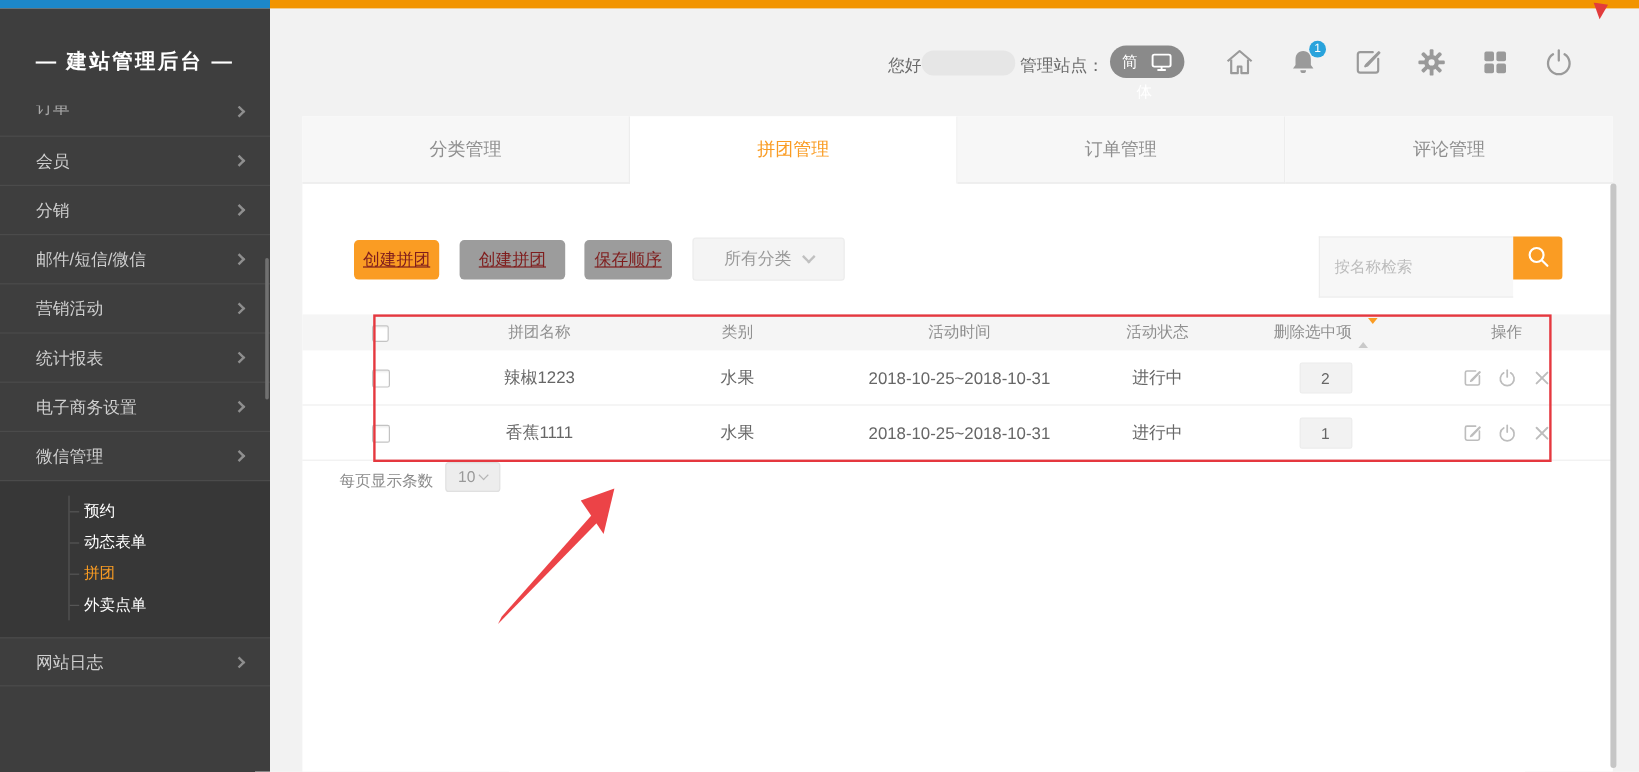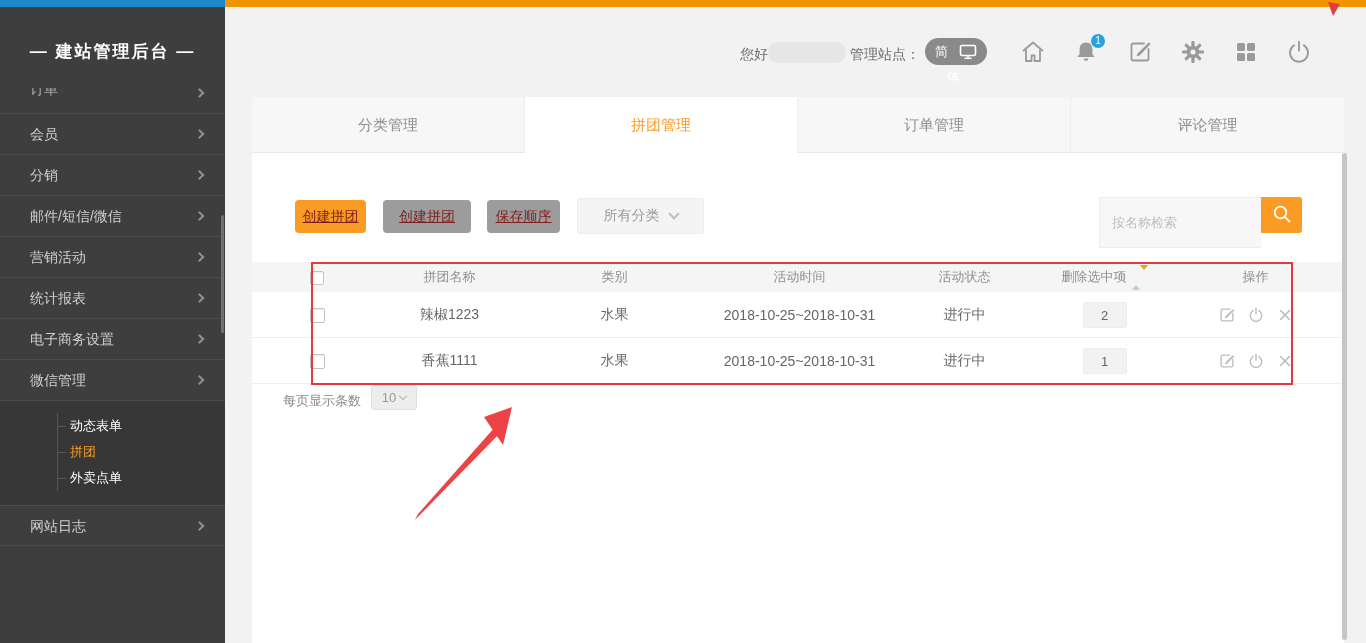--- a/index.html
+++ b/index.html
@@ -158,20 +158,23 @@
       <span>电子商务设置</span>
       <span class="chev-r"></span>
     </div>
     <div class="sb-item">
       <span>微信管理</span>
       <span class="chev-r"></span>
     </div>
     <div class="sb-sub">
       <div class="sb-subwrap">
         <div class="sb-subitem">
+          <span>预约</span>
+        </div>
+        <div class="sb-subitem">
           <span>动态表单</span>
         </div>
         <div class="sb-subitem active">
           <span>拼团</span>
         </div>
         <div class="sb-subitem">
           <span>外卖点单</span>
         </div>
       </div>
     </div>

